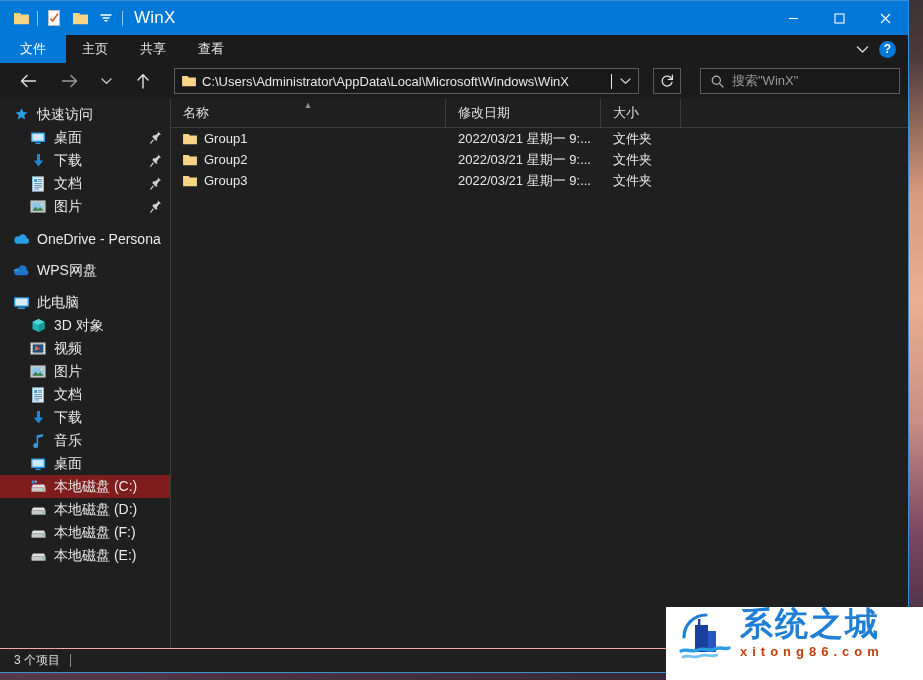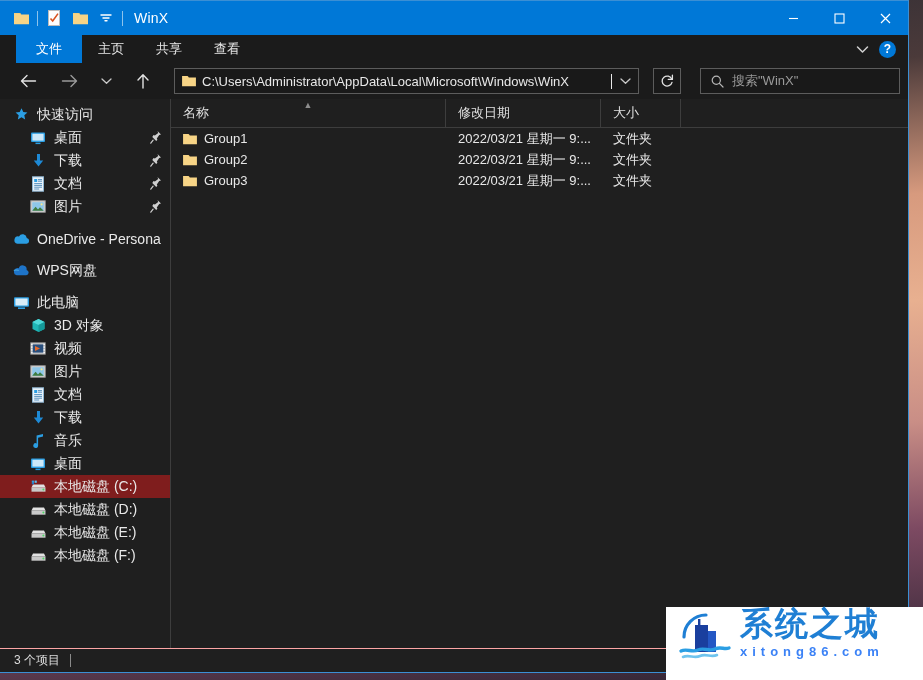--- a/index.html
+++ b/index.html
@@ -40,21 +40,21 @@
     position: relative;
   }
   .qat { display: flex; align-items: center; padding-left: 8px; gap: 0px; }
   .qat-btn {
     width: 26px; height: 26px;
     display: flex; align-items: center; justify-content: center;
   }
   .qat-sep { width: 1px; height: 15px; background: #8dc3ec; margin: 0 3px; }
   .win-title {
     color: #ffffff;
-    font-size: 14px;
+    font-size: 17px;
     margin-left: 8px;
     letter-spacing: .2px;
     white-space: nowrap;
   }
   .winbtns {
     position: absolute; right: 0; top: 0;
     height: 34px; display: flex;
   }
   .winbtn {
     width: 46px; height: 34px;
@@ -62,21 +62,20 @@
     color: #ffffff;
   }
 
   
   .ribbon {
     height: 28px;
     background: #1b1b1b;
     display: flex; align-items: stretch;
     flex: none;
     position: relative;
-    padding-left: 16px;
   }
   .rtab {
     padding: 0 16px;
     display: flex; align-items: center;
     font-size: 13px;
     color: #e6e6e6;
     white-space: nowrap;
   }
   .rtab.file {
     background: #0078d7;
@@ -255,21 +254,21 @@
     padding-left: 10px;
     gap: 6px;
     z-index: 50;
   }
   .wm-text { display: flex; flex-direction: column; line-height: 1; }
   .wm-cn {
     font-size: 33px; font-weight: bold; color: #1f7fd4;
     letter-spacing: 2px;
   }
   .wm-en {
-    font-size: 13px; font-weight: bold; color: #3b82f6;
+    font-size: 13px; font-weight: bold; color: #c2410c;
     letter-spacing: 5px; margin-top: 5px;
   }
 </style>
 </head>
 <body>
 
 <div id="desktop"></div>
 
 <div id="window">
 
@@ -602,31 +601,31 @@
         <span class="lbl">本地磁盘 (D:)</span>
       </div>
       <div class="navitem lvl1">
         <span class="ico">
           <svg width="17" height="13" viewBox="0 0 17 13">
               <path d="M1.5 7.5h14v4.2h-14z" fill="#c9c9c9"></path>
               <path d="M3 4.6h11l1.5 2.9h-14z" fill="#e2e2e2"></path>
               <circle cx="13.4" cy="9.6" r="1" fill="#4cd964"></circle>
             </svg>
         </span>
-        <span class="lbl">本地磁盘 (E:)</span>
+        <span class="lbl">本地磁盘 (F:)</span>
       </div>
       <div class="navitem lvl1">
         <span class="ico">
           <svg width="17" height="13" viewBox="0 0 17 13">
               <path d="M1.5 7.5h14v4.2h-14z" fill="#c9c9c9"></path>
               <path d="M3 4.6h11l1.5 2.9h-14z" fill="#e2e2e2"></path>
               <circle cx="13.4" cy="9.6" r="1" fill="#4cd964"></circle>
             </svg>
         </span>
-        <span class="lbl">本地磁盘 (F:)</span>
+        <span class="lbl">本地磁盘 (E:)</span>
       </div>
 
       <div class="sp"></div>
 
     </div>
 
     <div class="filepane">
 
       <div class="colhead">
         <div class="col c-name">

